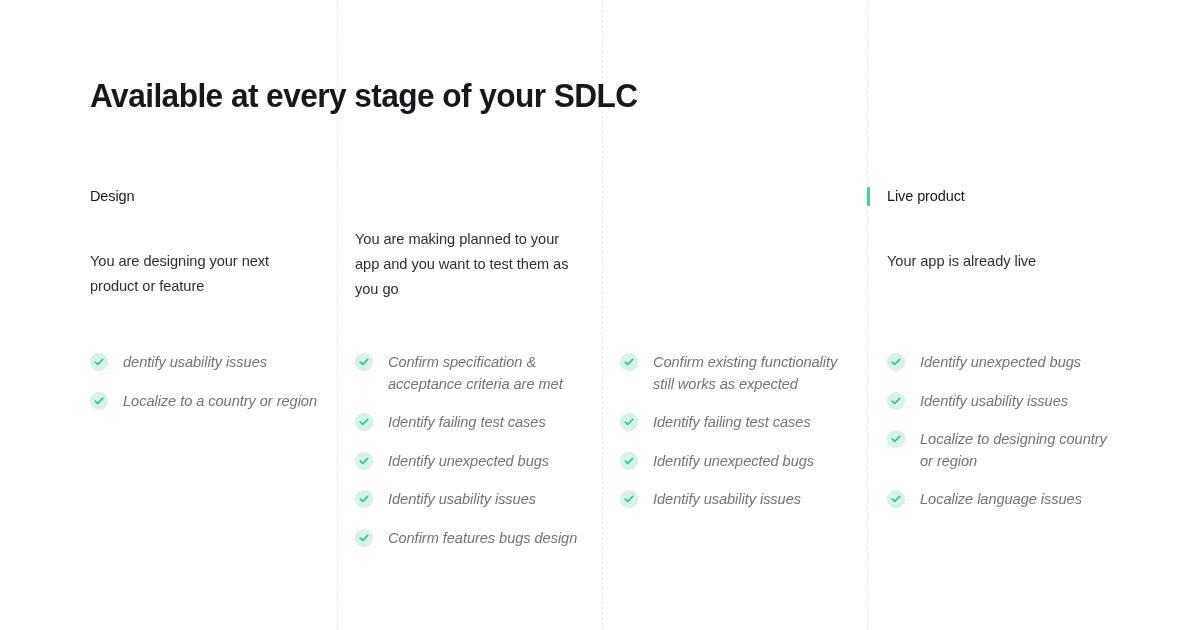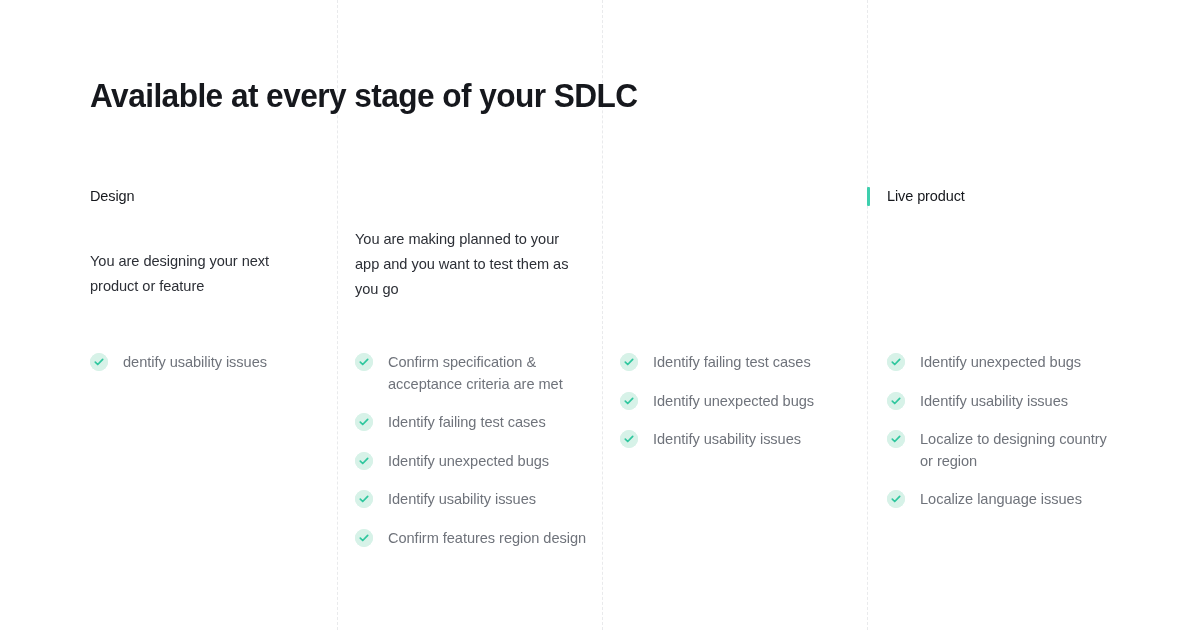--- a/index.html
+++ b/index.html
@@ -100,20 +100,21 @@
   }
 
   .col-list {
     list-style: none;
     margin: 0;
     padding: 0;
     position: absolute;
     top: 166px;
     left: 0;
     width: 232px;
+    font-style: italic;
   }
   .col-item {
     position: relative;
     padding-left: 33px;
     margin-bottom: 17px;
     font-size: 14.6px;
     line-height: 21.5px;
     color: #6f737b;
     letter-spacing: -0.05px;
   }
@@ -155,20 +156,29 @@
       <ul class="col-list">
         <li class="col-item">
           <span class="check-icon">
             <svg viewBox="0 0 18 18" xmlns="http://www.w3.org/2000/svg">
               <circle cx="9" cy="9" r="9" fill="#d7f2e8"></circle>
               <path d="M5.3 9.2 L7.7 11.5 L12.7 6.3" fill="none" stroke="#2fc79e" stroke-width="1.7" stroke-linecap="round" stroke-linejoin="round"></path>
             </svg>
           </span>
           <span>dentify usability issues</span>
         </li>
+        <li class="col-item">
+          <span class="check-icon">
+            <svg viewBox="0 0 18 18" xmlns="http://www.w3.org/2000/svg">
+              <circle cx="9" cy="9" r="9" fill="#d7f2e8"></circle>
+              <path d="M5.3 9.2 L7.7 11.5 L12.7 6.3" fill="none" stroke="#2fc79e" stroke-width="1.7" stroke-linecap="round" stroke-linejoin="round"></path>
+            </svg>
+          </span>
+          <span>Localize to a country or region</span>
+        </li>
       </ul>
     </div>
 
     <div class="column c1">
       <div class="col-desc">You are making planned to your app and you want to test them as you go</div>
       <ul class="col-list">
         <li class="col-item">
           <span class="check-icon">
             <svg viewBox="0 0 18 18" xmlns="http://www.w3.org/2000/svg">
               <circle cx="9" cy="9" r="9" fill="#d7f2e8"></circle>
@@ -204,27 +214,36 @@
           </span>
           <span>Identify usability issues</span>
         </li>
         <li class="col-item">
           <span class="check-icon">
             <svg viewBox="0 0 18 18" xmlns="http://www.w3.org/2000/svg">
               <circle cx="9" cy="9" r="9" fill="#d7f2e8"></circle>
               <path d="M5.3 9.2 L7.7 11.5 L12.7 6.3" fill="none" stroke="#2fc79e" stroke-width="1.7" stroke-linecap="round" stroke-linejoin="round"></path>
             </svg>
           </span>
-          <span>Confirm features region design</span>
+          <span>Confirm features bugs design</span>
         </li>
       </ul>
     </div>
 
     <div class="column c2">
       <ul class="col-list">
+        <li class="col-item">
+          <span class="check-icon">
+            <svg viewBox="0 0 18 18" xmlns="http://www.w3.org/2000/svg">
+              <circle cx="9" cy="9" r="9" fill="#d7f2e8"></circle>
+              <path d="M5.3 9.2 L7.7 11.5 L12.7 6.3" fill="none" stroke="#2fc79e" stroke-width="1.7" stroke-linecap="round" stroke-linejoin="round"></path>
+            </svg>
+          </span>
+          <span>Confirm existing functionality still works as expected</span>
+        </li>
         <li class="col-item">
           <span class="check-icon">
             <svg viewBox="0 0 18 18" xmlns="http://www.w3.org/2000/svg">
               <circle cx="9" cy="9" r="9" fill="#d7f2e8"></circle>
               <path d="M5.3 9.2 L7.7 11.5 L12.7 6.3" fill="none" stroke="#2fc79e" stroke-width="1.7" stroke-linecap="round" stroke-linejoin="round"></path>
             </svg>
           </span>
           <span>Identify failing test cases</span>
         </li>
         <li class="col-item">
@@ -246,20 +265,21 @@
           <span>Identify usability issues</span>
         </li>
       </ul>
     </div>
 
     <div class="column c3">
       <div class="col-head">
         <span class="accent-bar"></span>
         <span class="col-title">Live product</span>
       </div>
+      <div class="col-desc">Your app is already live</div>
       <ul class="col-list">
         <li class="col-item">
           <span class="check-icon">
             <svg viewBox="0 0 18 18" xmlns="http://www.w3.org/2000/svg">
               <circle cx="9" cy="9" r="9" fill="#d7f2e8"></circle>
               <path d="M5.3 9.2 L7.7 11.5 L12.7 6.3" fill="none" stroke="#2fc79e" stroke-width="1.7" stroke-linecap="round" stroke-linejoin="round"></path>
             </svg>
           </span>
           <span>Identify unexpected bugs</span>
         </li>

